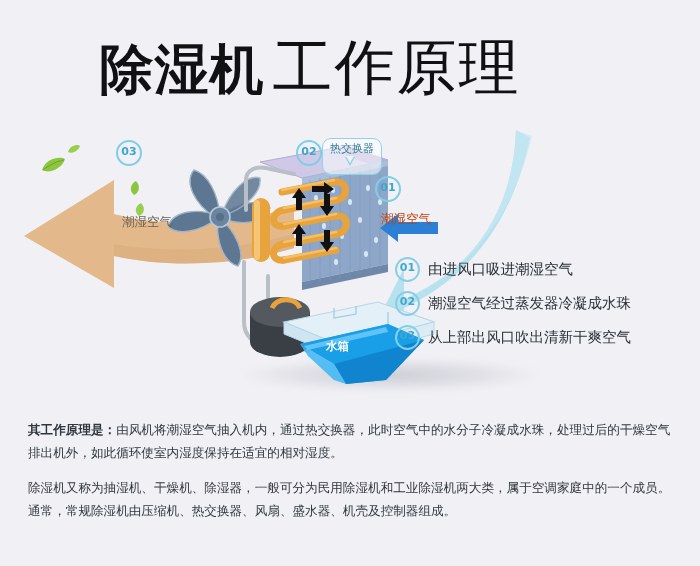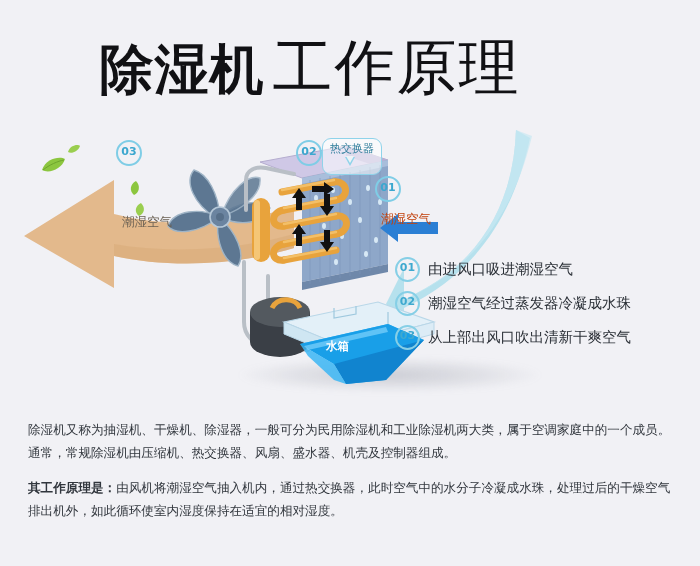--- a/index.html
+++ b/index.html
@@ -295,17 +295,17 @@
       <div class="step-text">潮湿空气经过蒸发器冷凝成水珠</div>
     </div>
     <div class="step">
       <div class="step-badge">03</div>
       <div class="step-text">从上部出风口吹出清新干爽空气</div>
     </div>
   </div>
 
 
   <div class="body-copy">
+    <p><span class="lead">其工作原理是：</span><span>由风机将潮湿空气抽入机内，通过热交换器，此时空气中的水分子冷凝成水珠，处理过后的干燥空气排出机外，如此循环使室内湿度保持在适宜的相对湿度。</span></p>
     <p>除湿机又称为抽湿机、干燥机、除湿器，一般可分为民用除湿机和工业除湿机两大类，属于空调家庭中的一个成员。通常，常规除湿机由压缩机、热交换器、风扇、盛水器、机壳及控制器组成。</p>
-    <p><span class="lead">其工作原理是：</span><span>由风机将潮湿空气抽入机内，通过热交换器，此时空气中的水分子冷凝成水珠，处理过后的干燥空气排出机外，如此循环使室内湿度保持在适宜的相对湿度。</span></p>
   </div>
 
 </div>
 
 </body></html>

